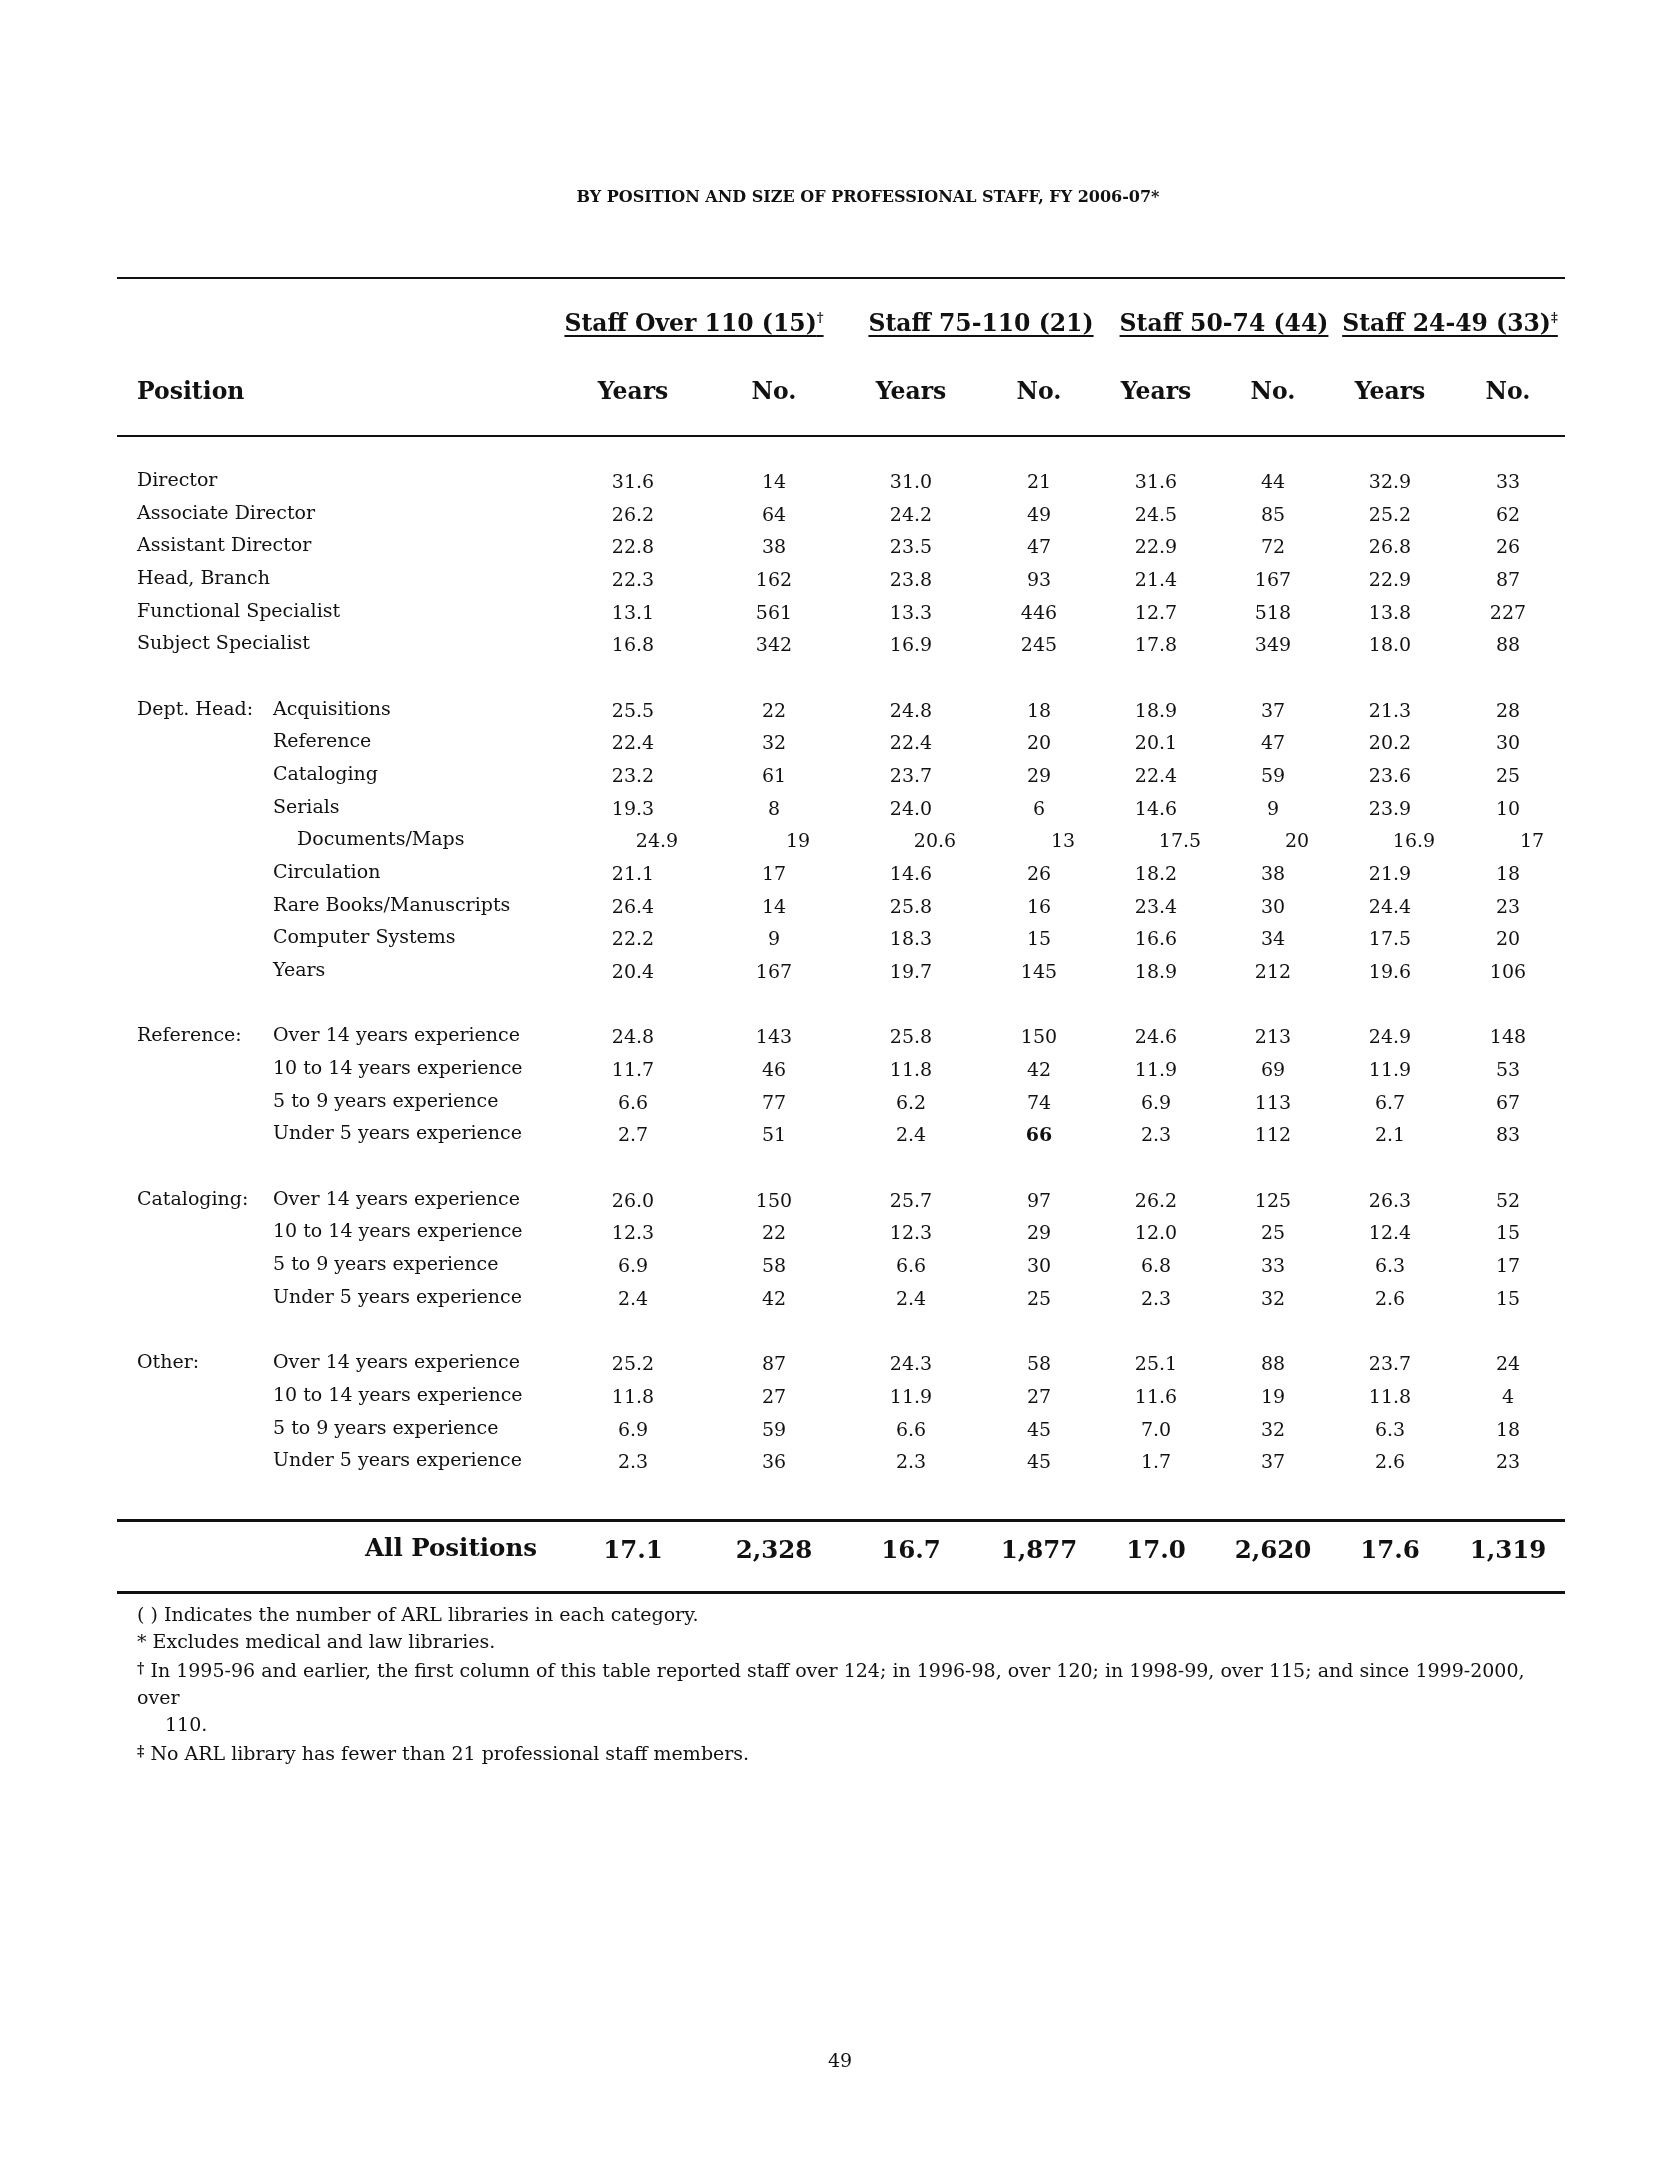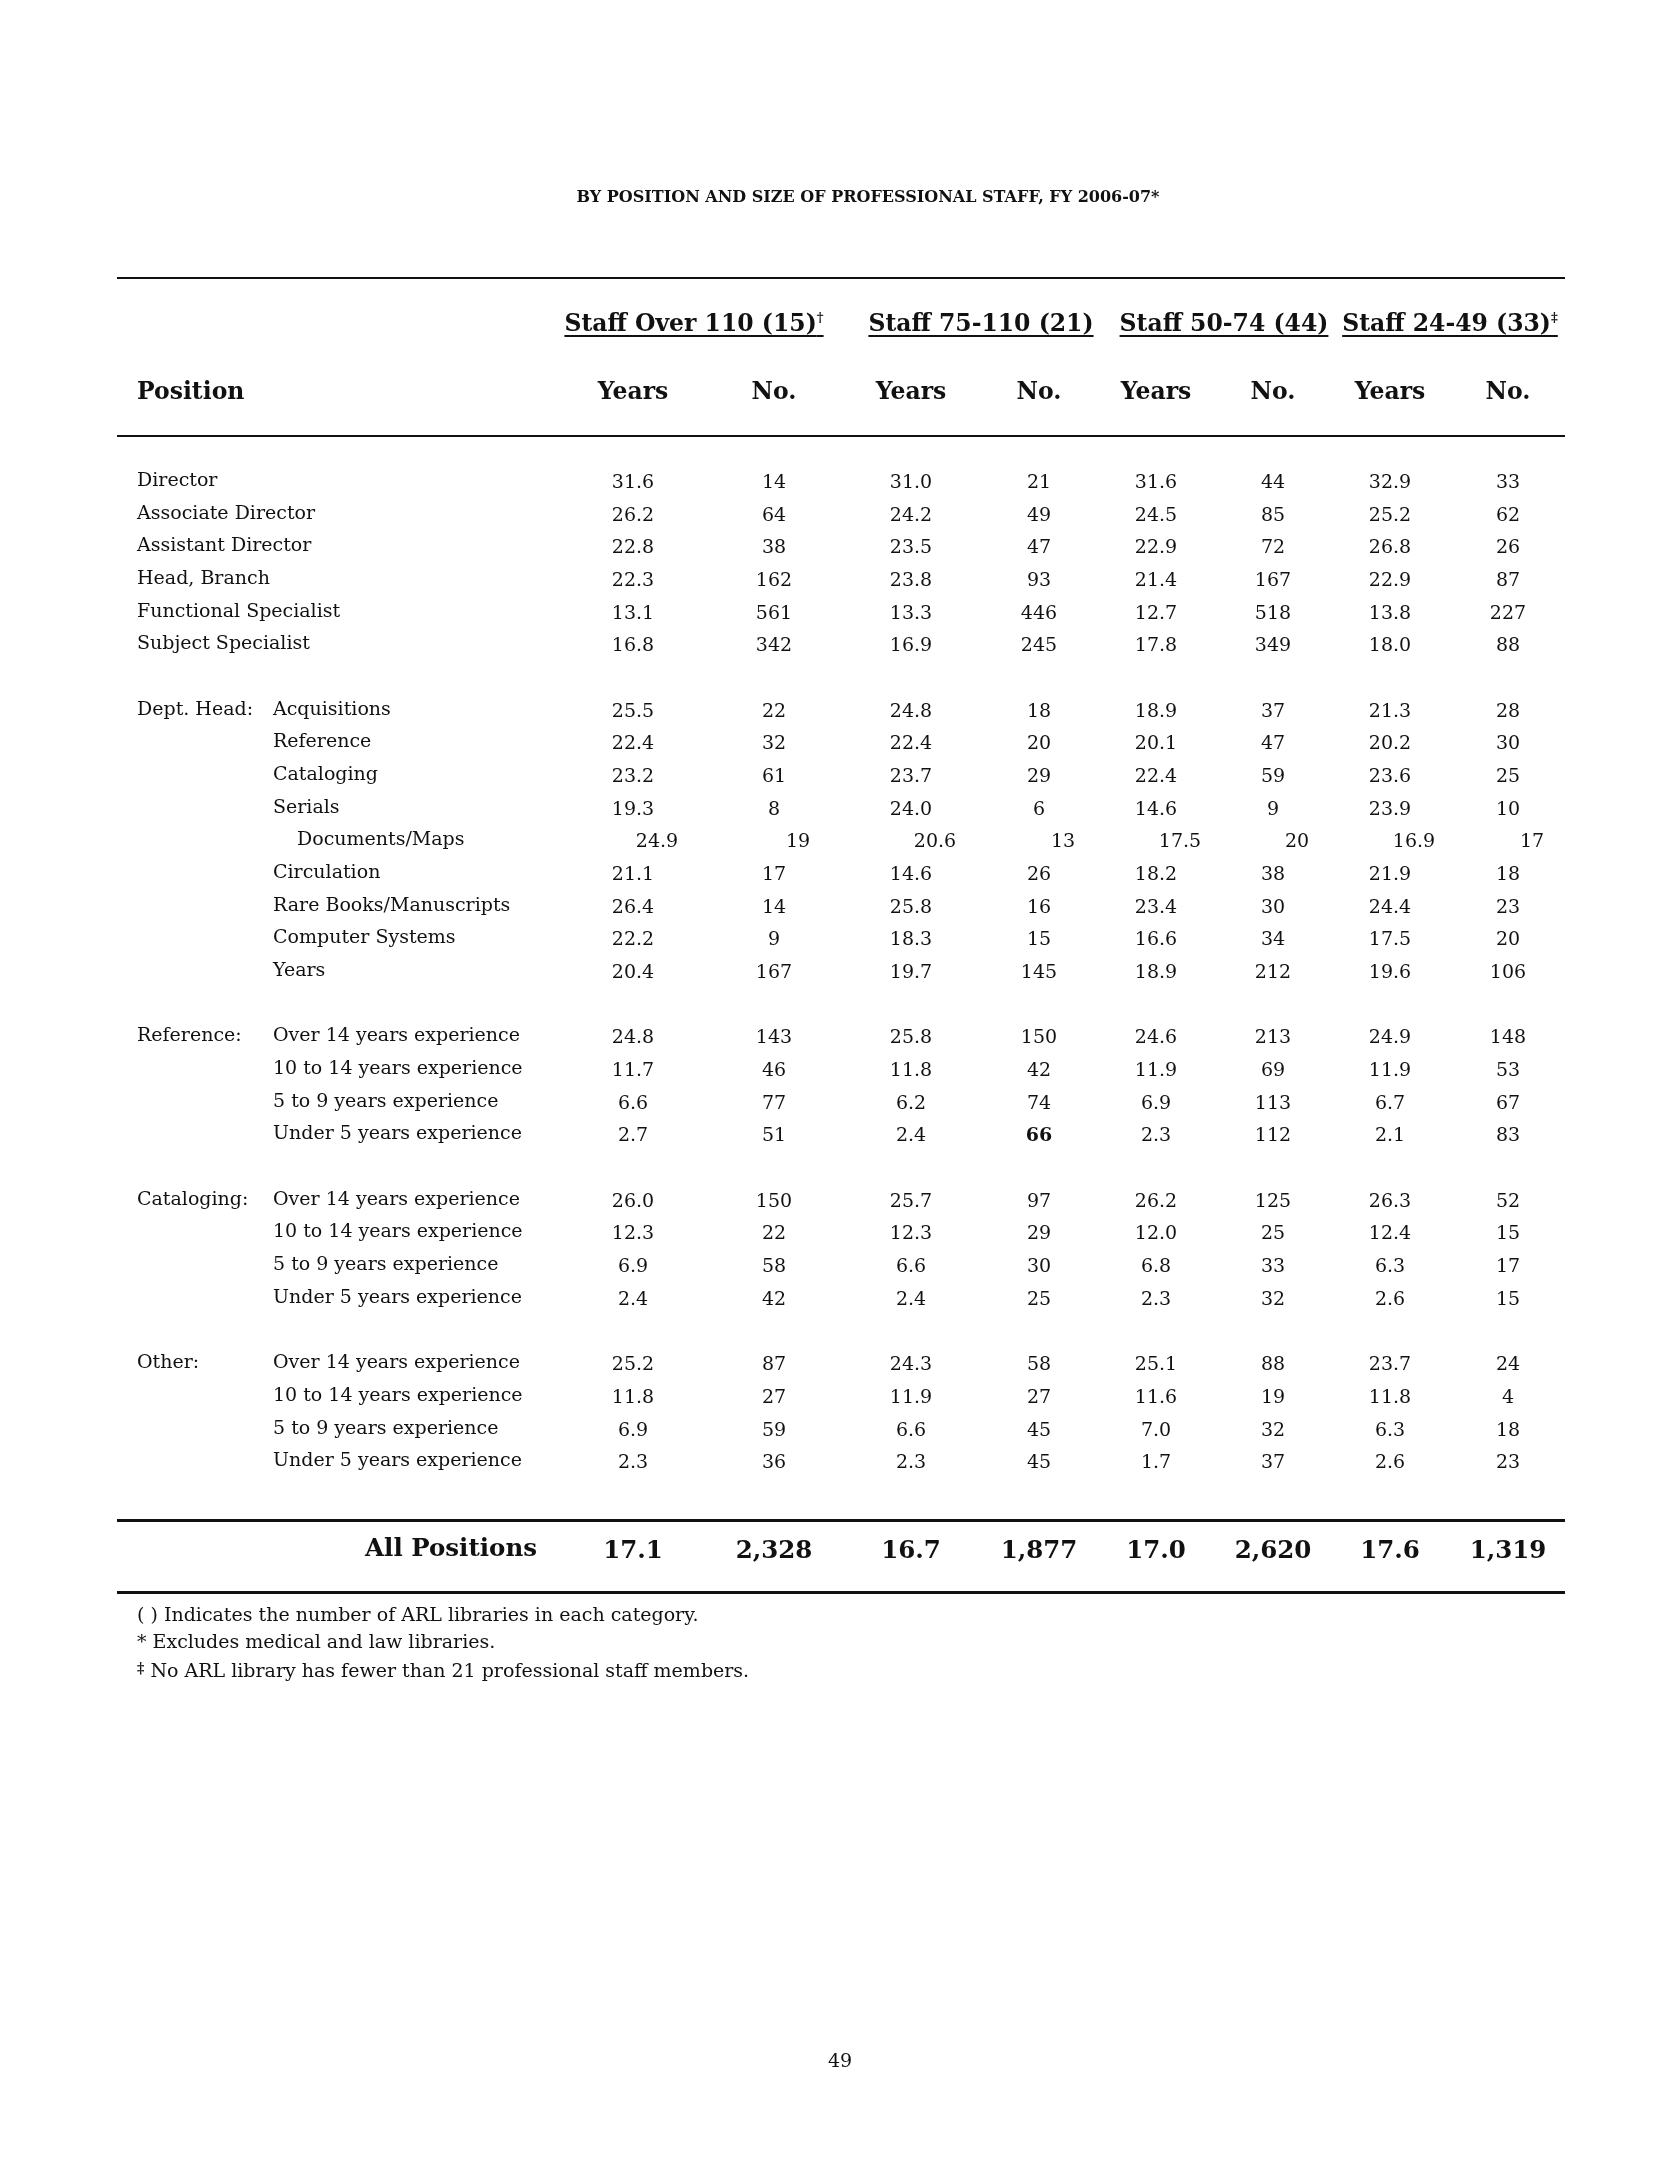--- a/index.html
+++ b/index.html
@@ -372,18 +372,19 @@
       <span class="cell" style="left: 1156px;">17.0</span>
       <span class="cell" style="left: 1273px;">2,620</span>
       <span class="cell" style="left: 1390px;">17.6</span>
       <span class="cell" style="left: 1508px;">1,319</span>
     </div>
   <div class="rule rule-total-bot"></div>
 
   <div class="notes" id="notes">
       <div class="note"><span>( )</span> <span>Indicates the number of ARL libraries in each category.</span></div>
       <div class="note"><span>*</span> <span>Excludes medical and law libraries.</span></div>
+      <div class="note"><span style="font-size: 14px; vertical-align: 3.8px; font-weight: bold;">†</span> <span>In 1995-96 and earlier, the first column of this table reported staff over 124; in 1996-98, over 120; in 1998-99, over 115; and since 1999-2000, over</span><span class="cont">110.</span></div>
       <div class="note"><span style="font-size: 14px; vertical-align: 3.8px; font-weight: bold;">‡</span> <span>No ARL library has fewer than 21 professional staff members.</span></div>
     </div>
 
   <div class="pagenum">49</div>
 </div>
 
 
 </body></html>

